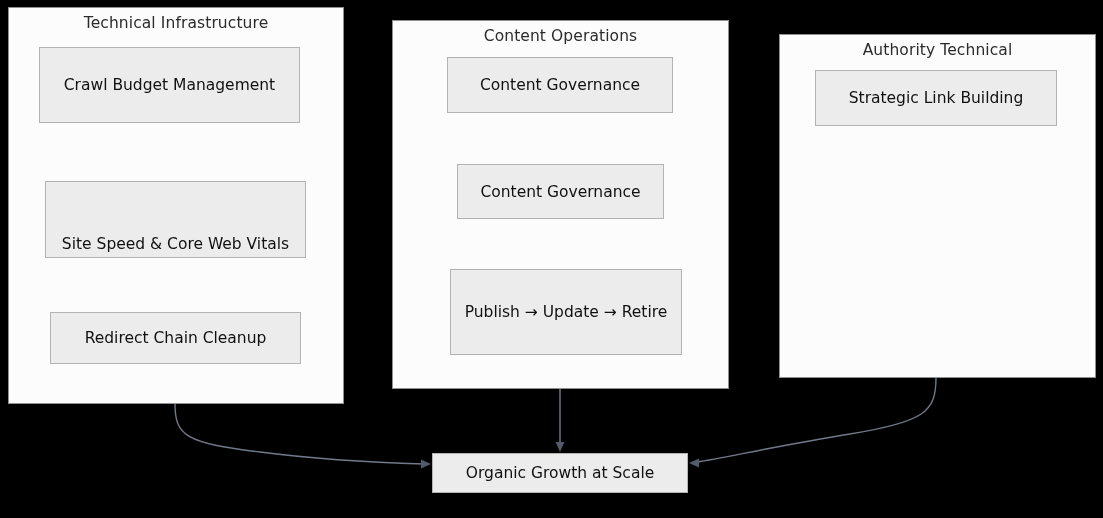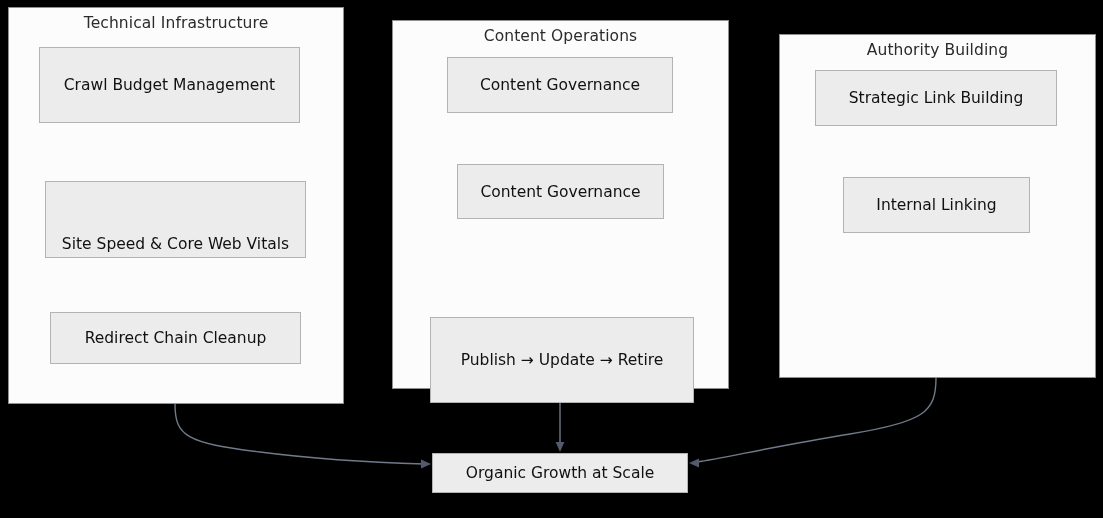--- a/index.html
+++ b/index.html
@@ -89,31 +89,28 @@
 
   <div class="cluster" style="left:392px;top:20px;width:337px;height:369px;">
     <div class="cluster-title" style="top:6px;">Content Operations</div>
   </div>
   <div class="node" style="left:447px;top:57px;width:226px;height:56px;">
     <span>Content Governance</span>
   </div>
   <div class="node" style="left:457px;top:164px;width:207px;height:55px;">
     <span>Content Governance</span>
   </div>
-  <div class="node" style="left:430px;top:269px;width:264px;height:86px;margin-top:48px;">
+  <div class="node" style="left:450px;top:269px;width:232px;height:86px;">
     <span>Publish → Update → Retire</span>
   </div>
 
   <div class="cluster" style="left:779px;top:34px;width:317px;height:344px;">
-    <div class="cluster-title" style="top:6px;">Authority Building</div>
+    <div class="cluster-title" style="top:6px;">Authority Technical</div>
   </div>
   <div class="node" style="left:815px;top:70px;width:242px;height:56px;">
     <span>Strategic Link Building</span>
-  </div>
-  <div class="node" style="left:843px;top:177px;width:187px;height:56px;">
-    <span>Internal Linking</span>
   </div>
 
   <div class="node" style="left:432px;top:453px;width:256px;height:40px;">
     <span>Organic Growth at Scale</span>
   </div>
 
 </div>
 
 </body></html>

